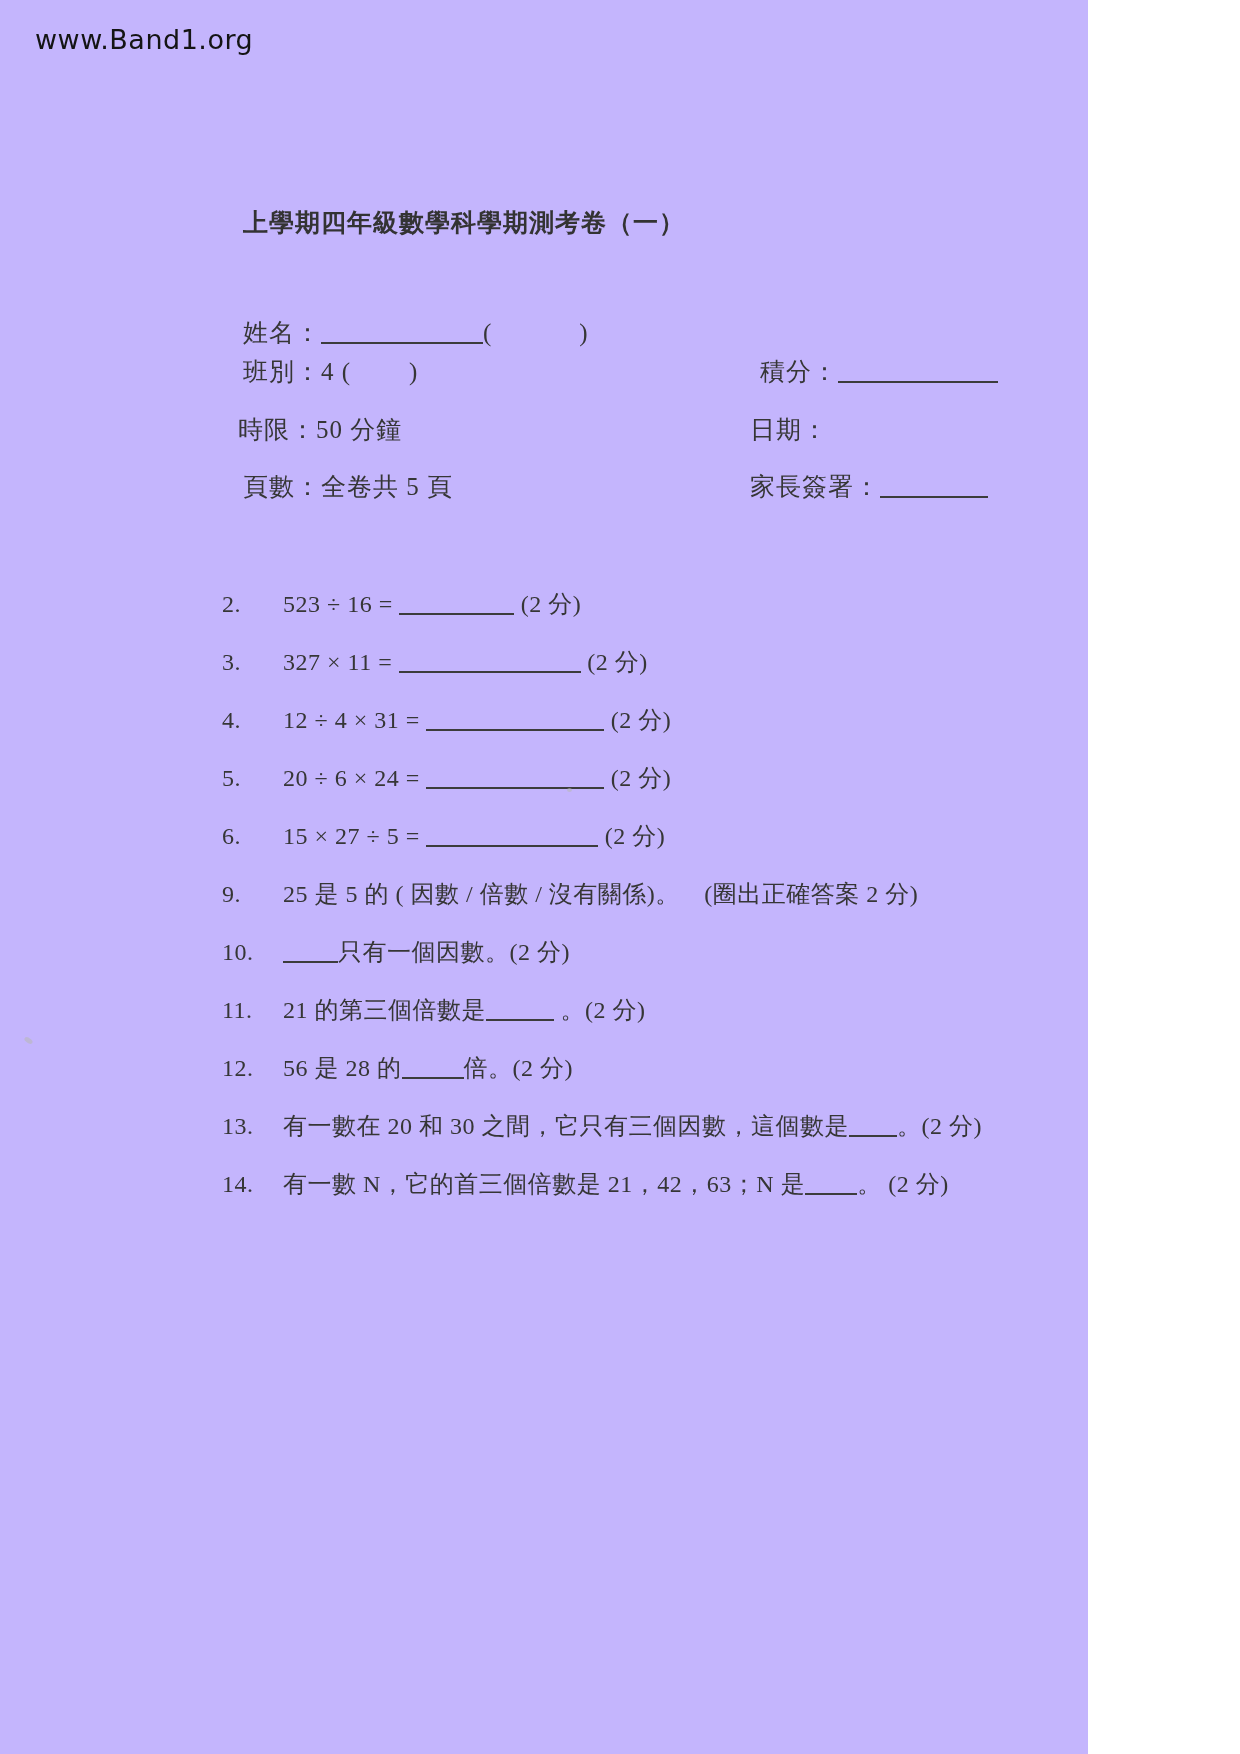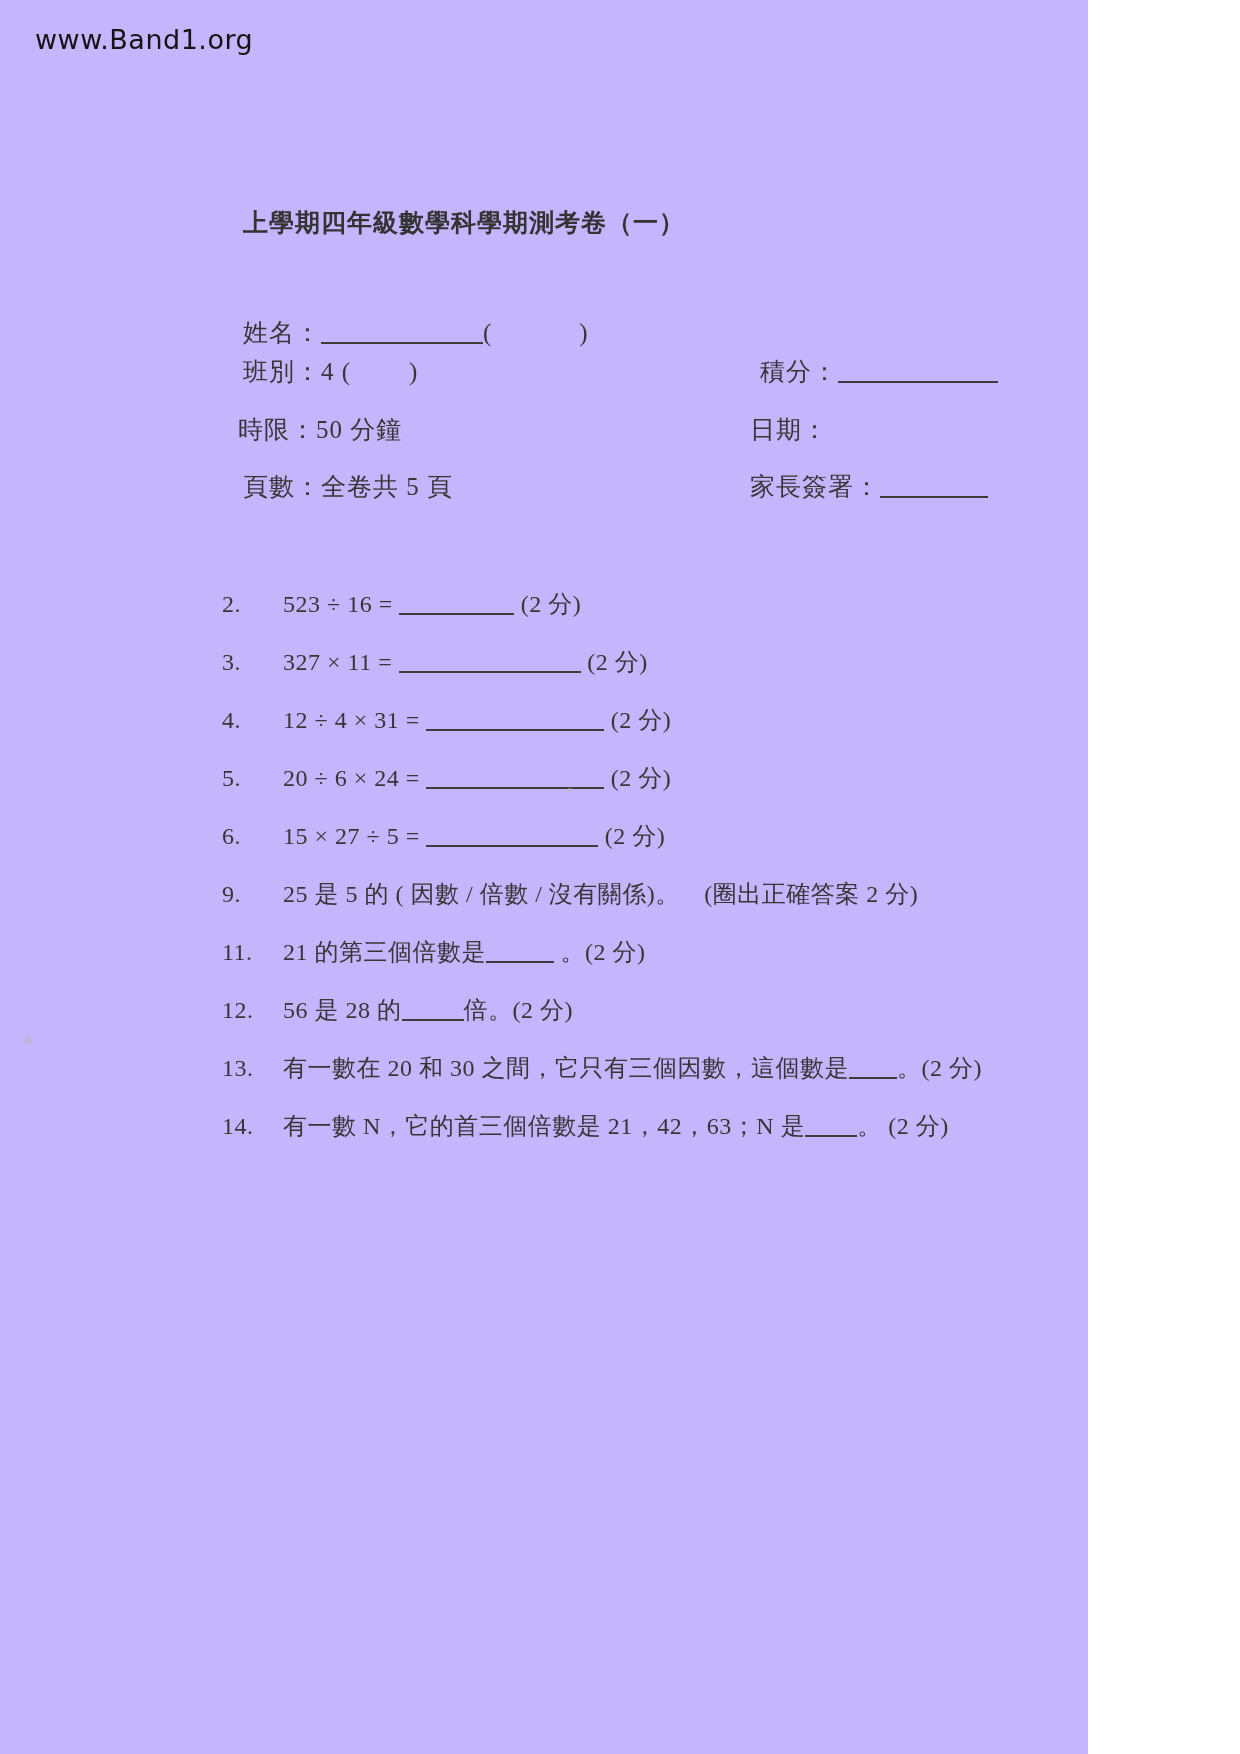--- a/index.html
+++ b/index.html
@@ -110,20 +110,21 @@
     <span>家長簽署：</span><span class="blank" style="width:108px;"></span>
   </div>
 
   <div class="questions">
       <div class="q-row"><span class="q-num">2.</span><span class="q-body">523 ÷ 16 = <span class="blank" style="width: 115px;"></span>  (2 分)</span></div>
       <div class="q-row"><span class="q-num">3.</span><span class="q-body">327 × 11 = <span class="blank" style="width: 182px;"></span>   (2 分)</span></div>
       <div class="q-row"><span class="q-num">4.</span><span class="q-body">12 ÷ 4 × 31 = <span class="blank" style="width: 178px;"></span>   (2 分)</span></div>
       <div class="q-row"><span class="q-num">5.</span><span class="q-body">20 ÷ 6 × 24 = <span class="blank" style="width: 178px;"></span>   (2 分)</span></div>
       <div class="q-row"><span class="q-num">6.</span><span class="q-body">15 × 27 ÷ 5 = <span class="blank" style="width: 172px;"></span>   (2 分)</span></div>
       <div class="q-row"><span class="q-num">9.</span><span class="q-body">25 是 5 的 ( 因數 / 倍數 / 沒有關係)。　(圈出正確答案 2 分)</span></div>
+      <div class="q-row"><span class="q-num">10.</span><span class="q-body"><span class="blank" style="width: 55px;"></span>只有一個因數。(2 分)</span></div>
       <div class="q-row"><span class="q-num">11.</span><span class="q-body">21 的第三個倍數是<span class="blank" style="width: 68px;"></span> 。(2 分)</span></div>
       <div class="q-row"><span class="q-num">12.</span><span class="q-body">56 是 28 的<span class="blank" style="width: 62px;"></span>倍。(2 分)</span></div>
       <div class="q-row"><span class="q-num">13.</span><span class="q-body">有一數在 20 和 30 之間，它只有三個因數，這個數是<span class="blank" style="width: 48px;"></span>。(2 分)</span></div>
       <div class="q-row"><span class="q-num">14.</span><span class="q-body">有一數 N，它的首三個倍數是 21，42，63；N 是<span class="blank" style="width: 52px;"></span>。 (2 分)</span></div>
     </div>
 
   <div class="speck speck-a"></div>
   <div class="speck speck-b"></div>
 
 </div>

